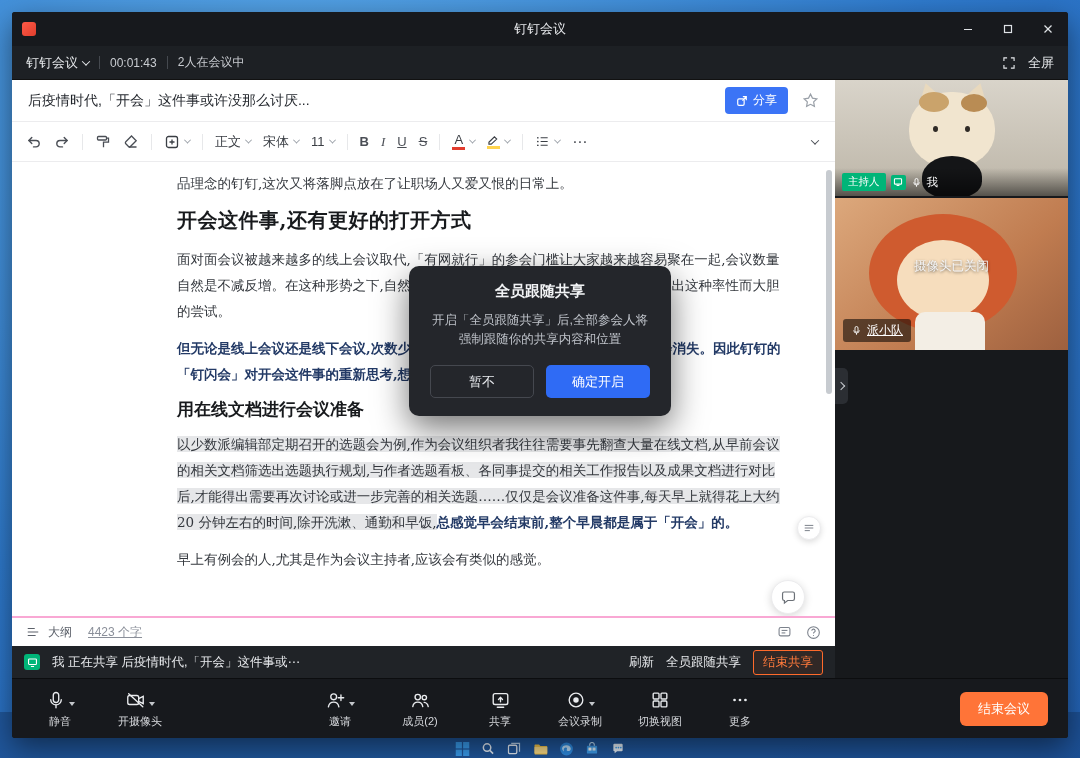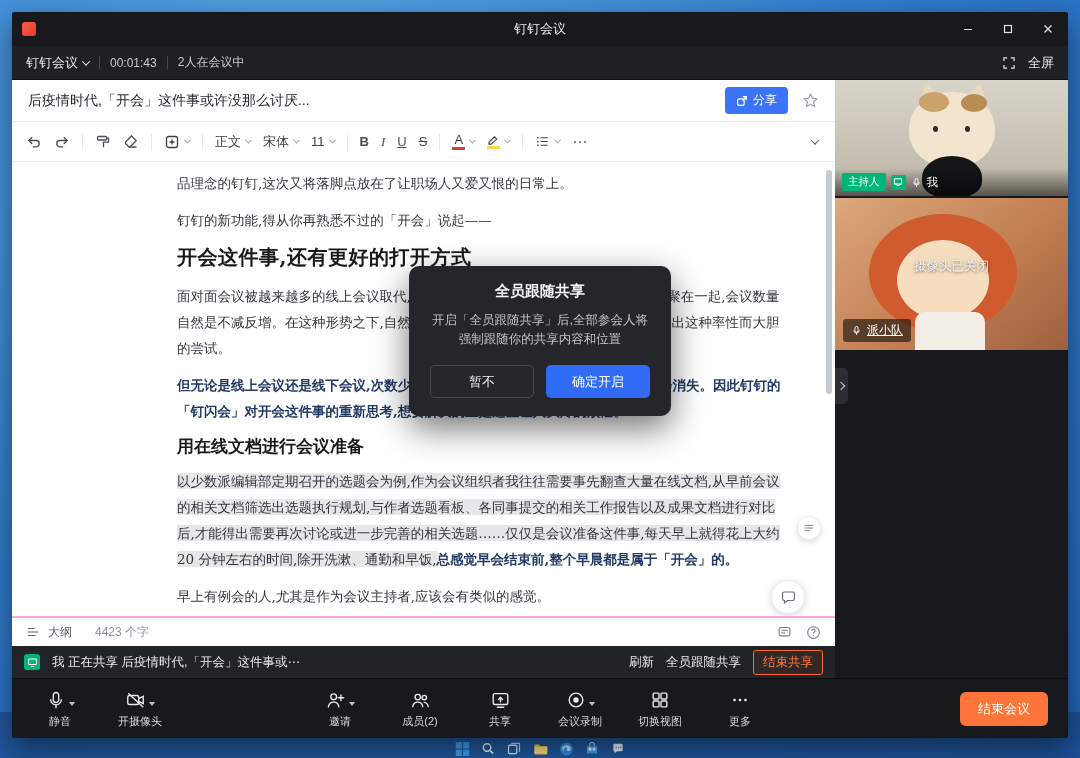--- a/index.html
+++ b/index.html
@@ -70,21 +70,21 @@
     background:#c7cbd0; border-radius:3px; }
   .float-chat { position:absolute; right:30px; top:418px; width:34px; height:34px; border-radius:50%;
     background:#fff; border:1px solid #ececee; box-shadow:0 2px 8px rgba(0,0,0,.16);
     display:flex; align-items:center; justify-content:center; color:#6b7077; }
   .comment-anchor { position:absolute; right:14px; top:354px; width:24px; height:24px; border-radius:50%;
     background:#fff; border:1px solid #ececee; box-shadow:0 2px 6px rgba(0,0,0,.14);
     display:flex; align-items:center; justify-content:center; color:#8a8f97; }
 
   .docfoot { height:30px; border-top:2px solid #f9a8d4; display:flex; align-items:center;
     padding:0 14px; font-size:12px; color:#5c616a; gap:8px; flex:none; background:#fff; }
-  .wordcount { color:#8a8f99; margin-left:15px; }
+  .wordcount { color:#8a8f99; margin-left:8px;text-decoration:underline; }
   .docfoot-right { margin-left:auto; display:flex; gap:14px; color:#7c828c; align-items:center; }
 
   .sharebar { height:32px; background:#202327; display:flex; align-items:center; padding:0 12px;
     gap:12px; flex:none;justify-content:flex-end; }
   .share-ind { width:16px; height:16px; border-radius:3px; background:#00b578; display:flex;
     align-items:center; justify-content:center; color:#fff; }
   .share-status { color:#e8eaed; font-size:12.5px; flex:1; white-space:nowrap; overflow:hidden; text-overflow:ellipsis; }
   .share-act { color:#e8eaed; font-size:12.5px; background:none; border:none; cursor:pointer; }
   .stop-share { color:#ff7a3c; font-size:12.5px; border:1px solid #ff6a2b; border-radius:3px;
     padding:3px 9px; background:rgba(255,106,43,.08); cursor:pointer; }
@@ -352,21 +352,20 @@
           </span>
           <span class="tbtn" style="font-size:15px;letter-spacing:1px;">⋯</span>
           <span style="flex:1"></span>
           <span class="tbtn">
               <span class="chev" style="margin:0 3px 0 0;"></span>
             </span>
         </div>
 
         <div class="doccontent">
           <p>品理念的钉钉,这次又将落脚点放在了让职场人又爱又恨的日常上。</p>
-          <p>钉钉的新功能,得从你再熟悉不过的「开会」说起——</p>
           <div class="doc-h1">开会这件事,还有更好的打开方式</div>
           <p>面对面会议被越来越多的线上会议取代,「有网就行」的参会门槛让大家越来越容易聚在一起,会议数量自然是不减反增。在这种形势之下,自然也会有人对「开会」的形式发起重新思考,做出这种率性而大胆的尝试。</p>
           <p class="boldnavy">但无论是线上会议还是线下会议,次数少了,开会这件事本身带来的种种烦恼却并不会消失。因此钉钉的「钉闪会」对开会这件事的重新思考,想要解决的正是这些让人头疼的烦恼。</p>
           <div class="doc-h2">用在线文档进行会议准备</div>
           <p><span class="hl">以少数派编辑部定期召开的选题会为例,作为会议组织者我往往需要事先翻查大量在线文档,从早前会议的相关文档筛选出选题执行规划,与作者选题看板、各同事提交的相关工作报告以及成果文档进行对比后,才能得出需要再次讨论或进一步完善的相关选题……仅仅是会议准备这件事,每天早上就得花上大约 20 分钟左右的时间,除开洗漱、通勤和早饭,</span><span class="boldnavy">总感觉早会结束前,整个早晨都是属于「开会」的。</span></p>
           <p>早上有例会的人,尤其是作为会议主持者,应该会有类似的感觉。</p>
 
           <div class="scrollthumb"></div>
           <div class="comment-anchor">
             <svg width="12" height="12" viewBox="0 0 14 14" fill="none" stroke="currentColor" stroke-width="1.3">

